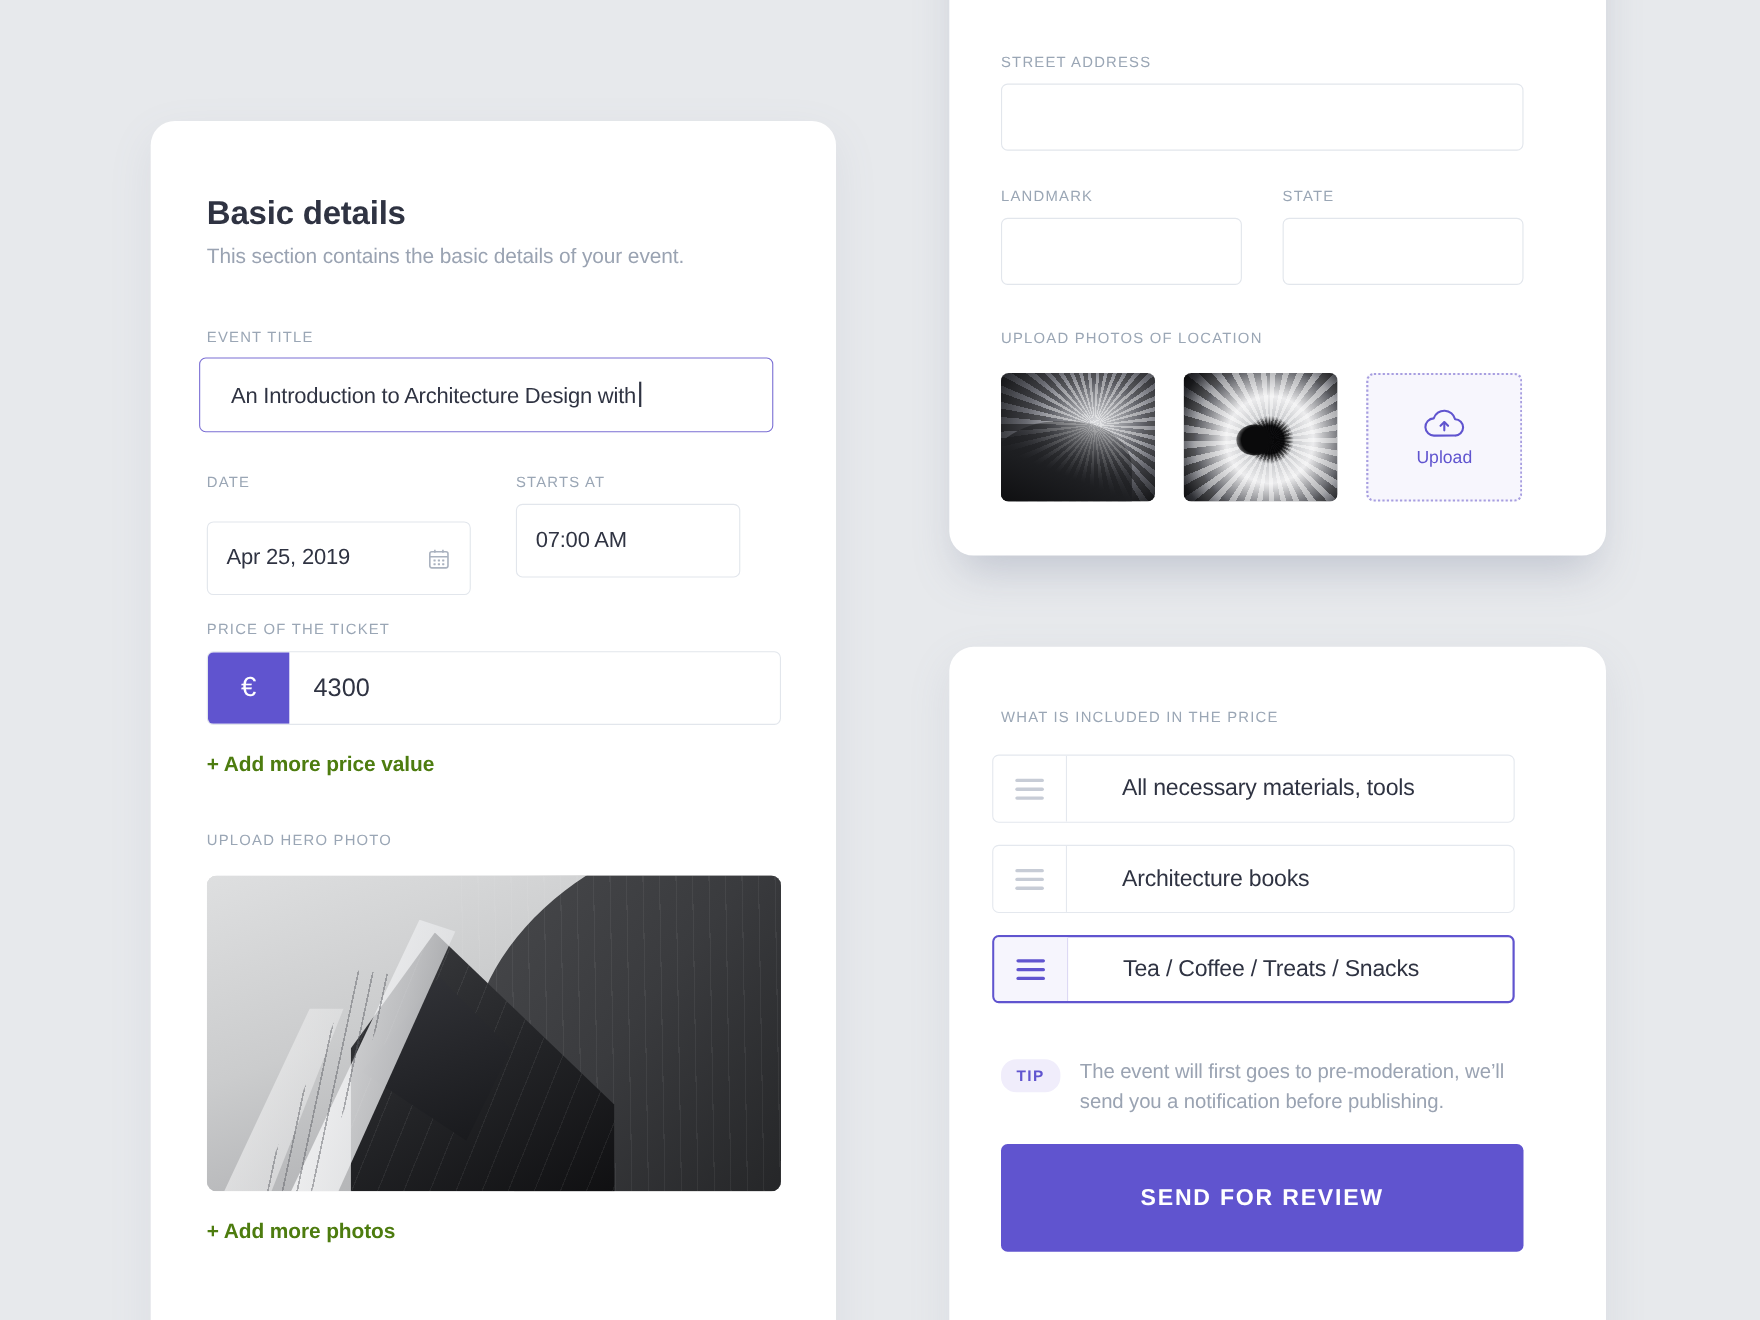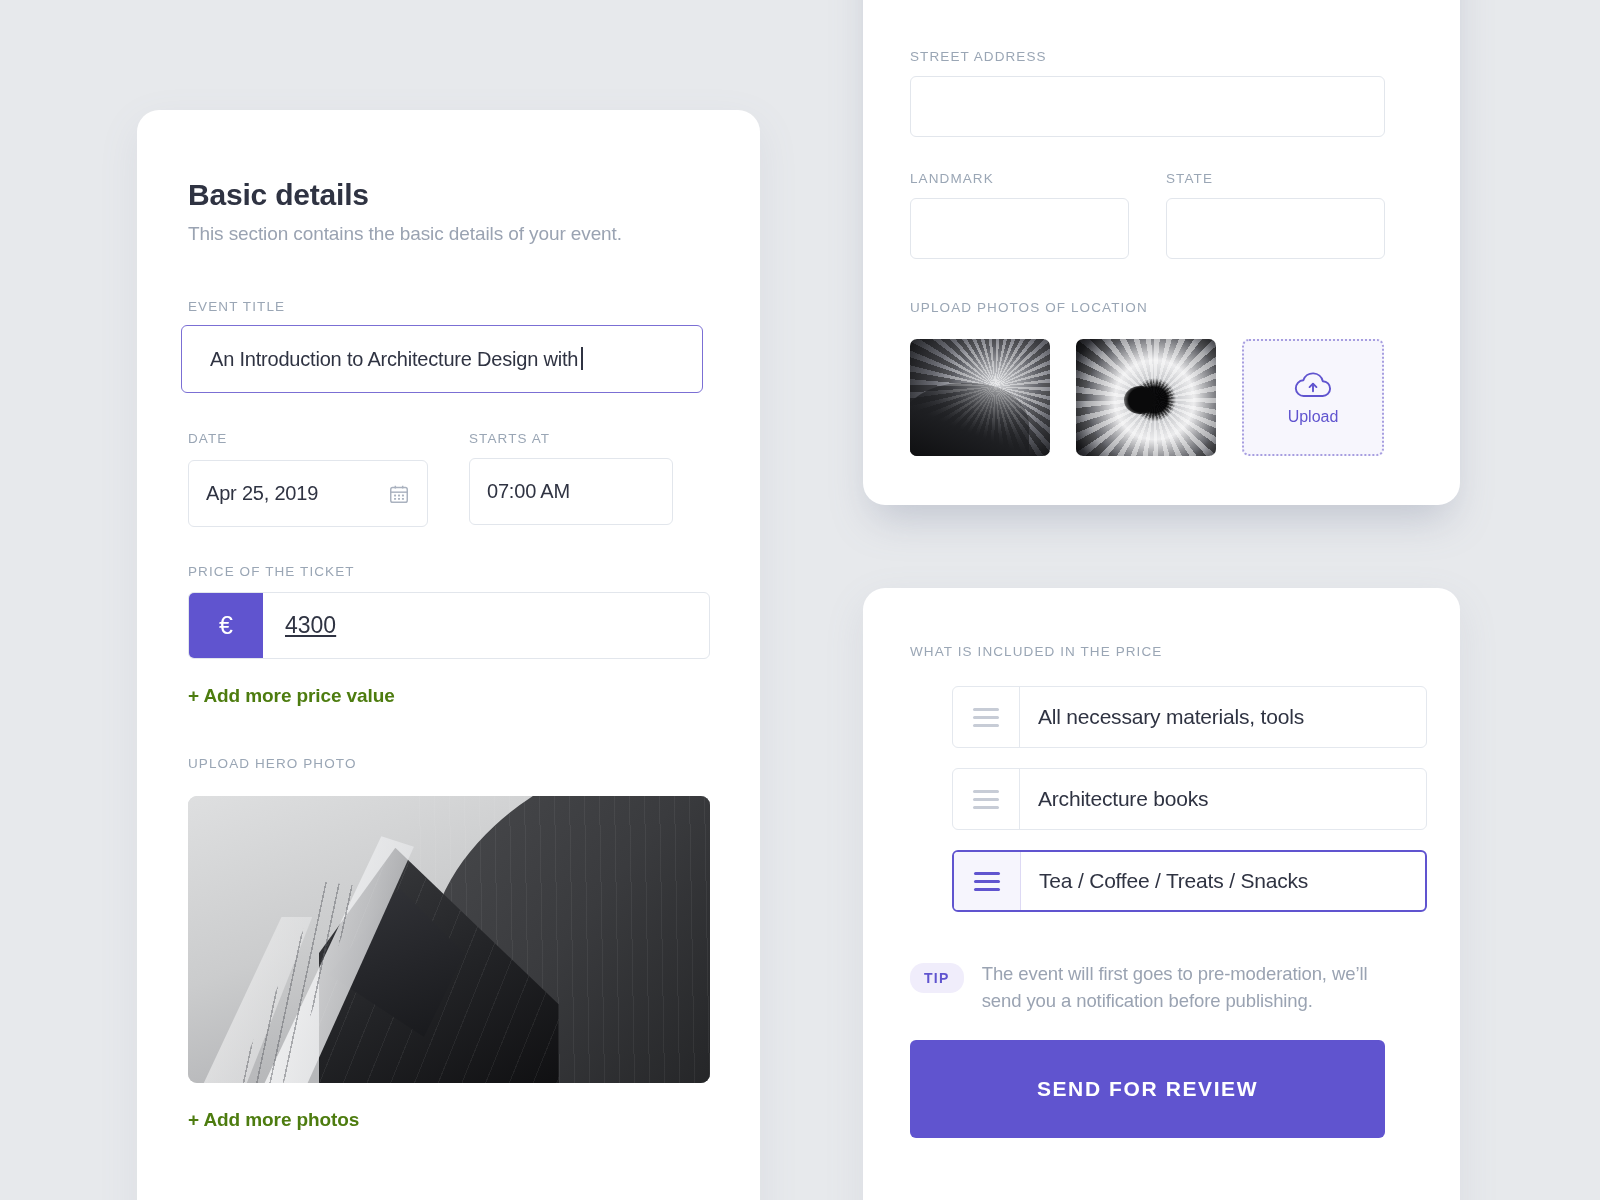--- a/index.html
+++ b/index.html
@@ -96,35 +96,35 @@
     background: #2f3342;
     margin-left: 3px;
     vertical-align: -4px;
   }
 
   
   .bd-pad { position: absolute; left: 51px; top: 0; width: 522px; }
 
   #event-title-input { position: absolute; left: 181px; top: 325px; width: 522px; height: 68px; padding-left: 28px; }
 
-  #date-field  { position: absolute; left: 188px; top: 460px; width: 240px; height: 67px; }
+  #date-field  { position: absolute; left: 188px; top: 474px; width: 240px; height: 67px; }
   #time-field  { position: absolute; left: 469px; top: 458px; width: 204px; height: 67px; }
 
   #price-row {
     position: absolute; left: 188px; top: 592px; width: 522px; height: 67px;
     display: flex; border: 1.5px solid #e2e6ec; border-radius: 6px; overflow: hidden;
   }
   #price-prefix {
     width: 74px; background: #6054cf; color: #fff;
     display: flex; align-items: center; justify-content: center;
     font-size: 25px;
   }
   #price-value {
     flex: 1; display: flex; align-items: center; padding-left: 22px;
-    font-size: 23px; color: #2f3342; text-decoration: underline;
+    font-size: 23px; color: #2f3342;
   }
 
   #hero-photo {
     position: absolute; left: 188px; top: 796px; width: 522px; height: 287px;
     border-radius: 9px; overflow: hidden;
   }
 
   
   #street-input   { position: absolute; left: 910px; top: 76px;  width: 475px; height: 61px; }
   #landmark-input { position: absolute; left: 910px; top: 198px; width: 219px; height: 61px; }
@@ -140,23 +140,23 @@
   #upload-dropzone {
     position: absolute; left: 1242px; top: 339px; width: 142px; height: 117px;
     border: 2px dotted #a79ee0; border-radius: 7px; background: #f7f6fd;
     display: flex; flex-direction: column; align-items: center; justify-content: center;
     gap: 7px; cursor: pointer;
   }
   #upload-dropzone .up-label { font-size: 16px; color: #6054cf; }
 
   
   .incl-item {
-    position: absolute; left: 952px; width: 475px; height: 62px;
+    position: absolute; left: 902px; width: 475px; height: 62px;
     border: 1.5px solid #e4e8ee; border-radius: 6px; background: #fff;
-    display: flex; align-items: stretch; overflow: hidden;
+    display: flex; align-items: stretch; overflow: hidden; gap: 32px;
   }
   .incl-item.active { border: 2px solid #6054cf; }
   .incl-handle {
     width: 67px; display: flex; align-items: center; justify-content: center;
     border-right: 1.5px solid #e4e8ee; cursor: grab;
   }
   .incl-item.active .incl-handle { background: #f6f5fd; border-right-color: #ddd9f4; }
   .incl-text {
     flex: 1; display: flex; align-items: center; padding-left: 18px;
     font-size: 21px; color: #2f3342; letter-spacing: -0.2px;

